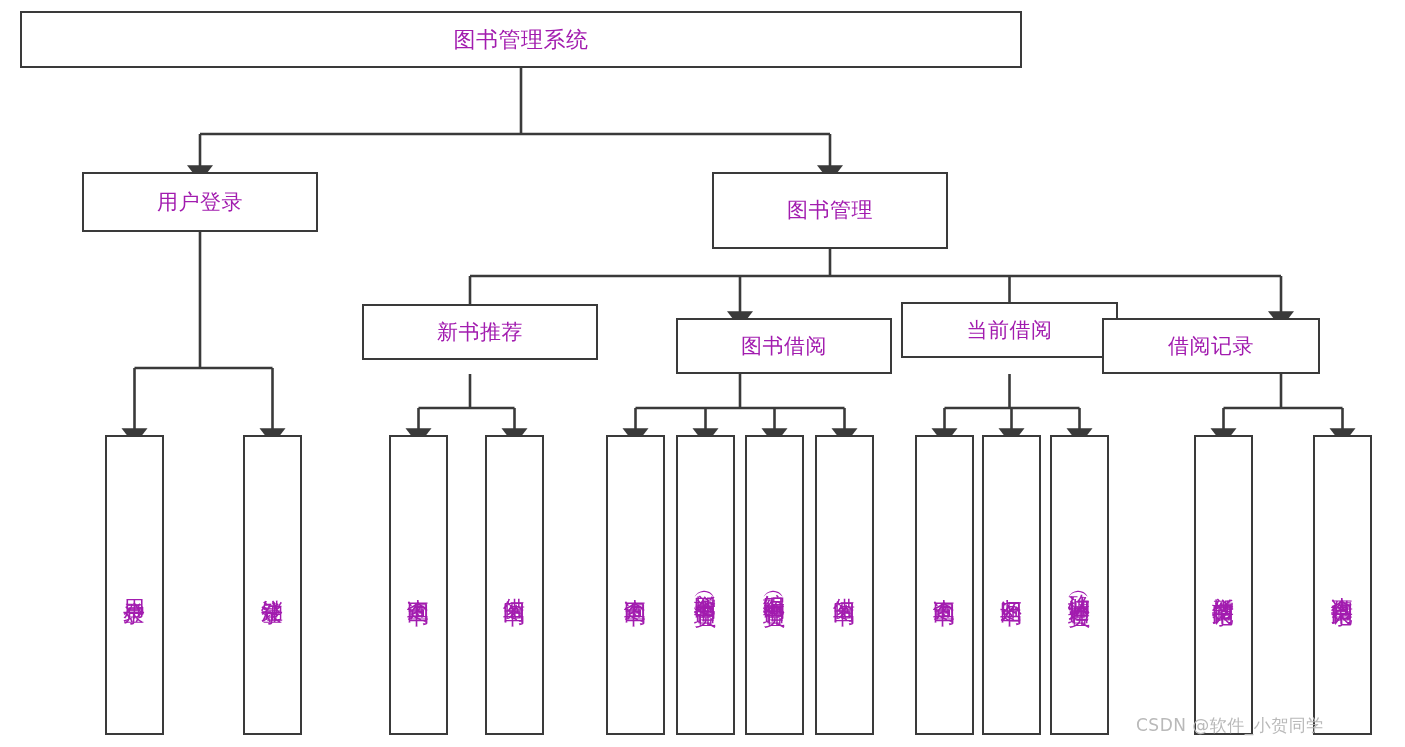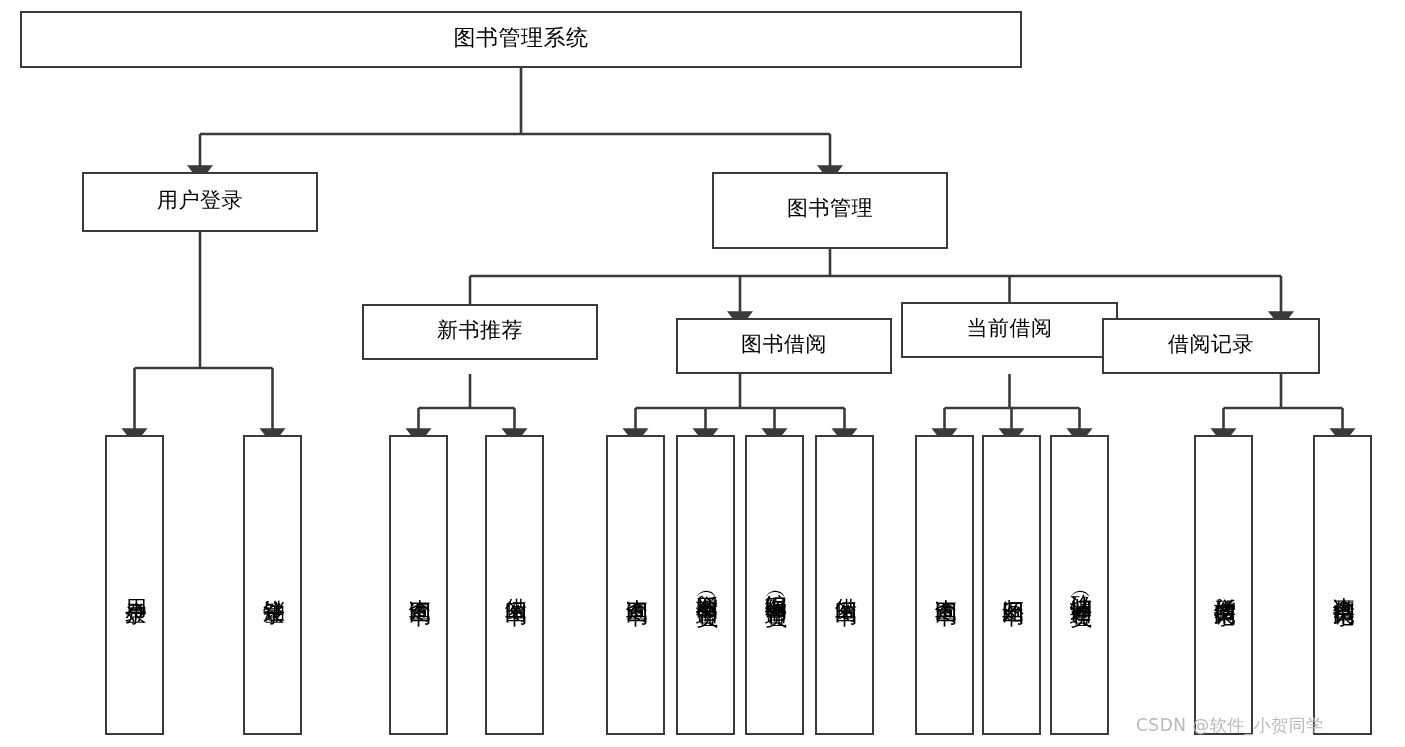--- a/index.html
+++ b/index.html
@@ -26,23 +26,22 @@
     pointer-events: none;
   }
   .node {
     position: absolute;
     box-sizing: border-box;
     background: #ffffff;
     border: 2px solid #3a3a3a;
     display: flex;
     align-items: center;
     justify-content: center;
-    color: #000000;
+    color: #a21caf;
     z-index: 2;
-    font-family: Liberation Mono, monospace;
   }
   .node-label {
     display: block;
     text-align: center;
     line-height: 1.18;
     letter-spacing: 0.5px;
     white-space: nowrap;
   }
   
   .node.h .node-label {

